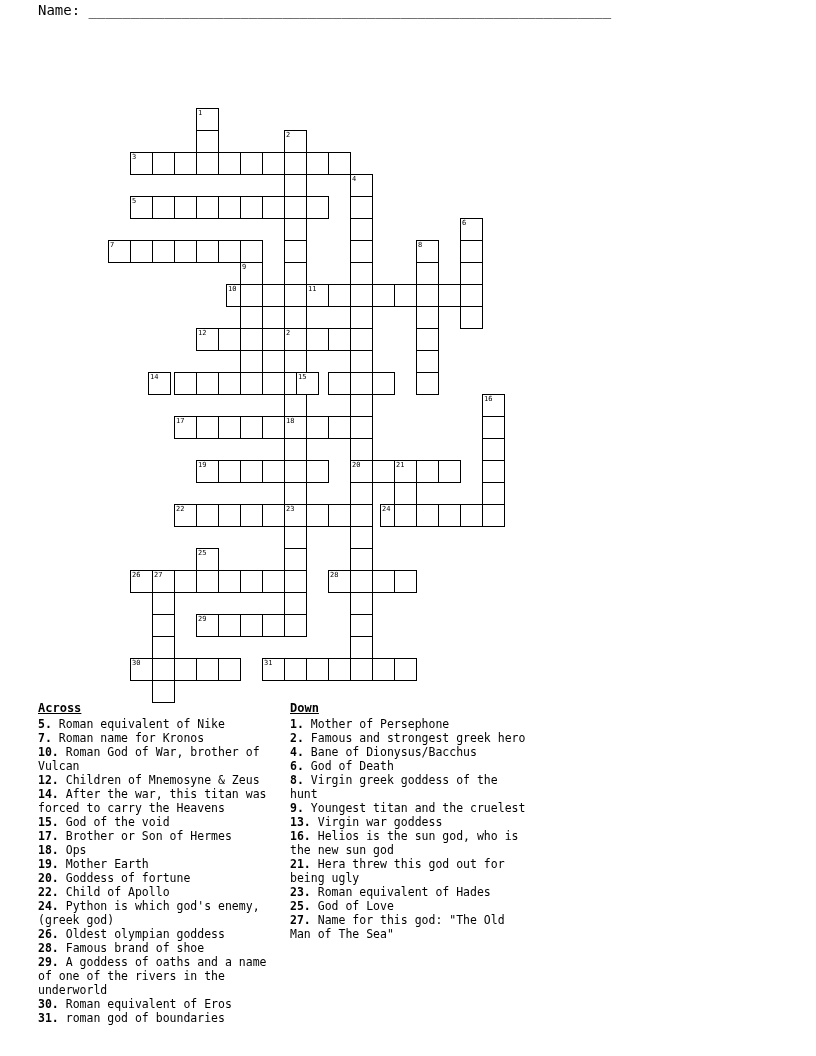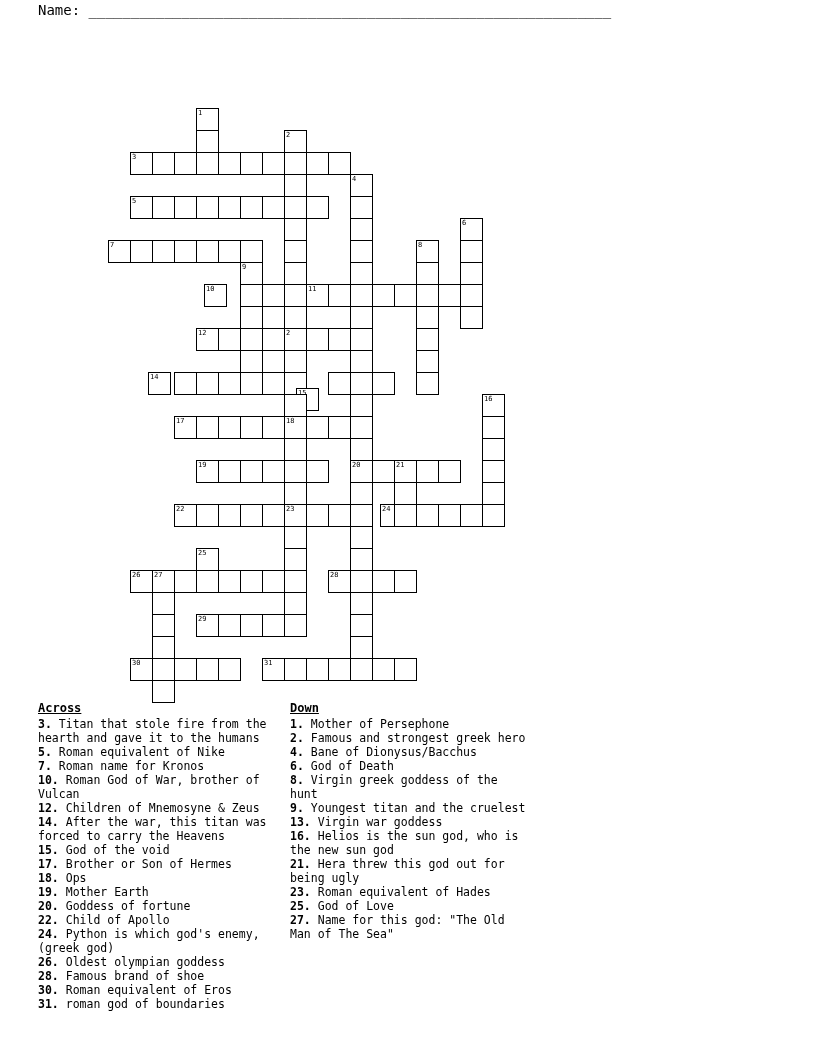--- a/index.html
+++ b/index.html
@@ -166,21 +166,21 @@
         <span class="num">8</span>
       </div>
       <div class="cell" style="left: 352px; top: 132px;"></div>
       <div class="cell" style="left: 132px; top: 154px;">
         <span class="num">9</span>
       </div>
       <div class="cell" style="left: 176px; top: 154px;"></div>
       <div class="cell" style="left: 242px; top: 154px;"></div>
       <div class="cell" style="left: 308px; top: 154px;"></div>
       <div class="cell" style="left: 352px; top: 154px;"></div>
-      <div class="cell" style="left: 96px; top: 176px;">
+      <div class="cell" style="left: 118px; top: 176px;">
         <span class="num">10</span>
       </div>
       <div class="cell" style="left: 132px; top: 176px;"></div>
       <div class="cell" style="left: 154px; top: 176px;"></div>
       <div class="cell" style="left: 176px; top: 176px;"></div>
       <div class="cell" style="left: 198px; top: 176px;">
         <span class="num">11</span>
       </div>
       <div class="cell" style="left: 220px; top: 176px;"></div>
       <div class="cell" style="left: 242px; top: 176px;"></div>
@@ -213,21 +213,21 @@
       <div class="cell" style="left: 308px; top: 242px;"></div>
       <div class="cell" style="left: 40px; top: 264px;">
         <span class="num">14</span>
       </div>
       <div class="cell" style="left: 66px; top: 264px;"></div>
       <div class="cell" style="left: 88px; top: 264px;"></div>
       <div class="cell" style="left: 110px; top: 264px;"></div>
       <div class="cell" style="left: 132px; top: 264px;"></div>
       <div class="cell" style="left: 154px; top: 264px;"></div>
       <div class="cell" style="left: 176px; top: 264px;"></div>
-      <div class="cell" style="left: 188px; top: 264px; margin-top: 16px;">
+      <div class="cell" style="left: 188px; top: 264px;">
         <span class="num">15</span>
       </div>
       <div class="cell" style="left: 220px; top: 264px;"></div>
       <div class="cell" style="left: 242px; top: 264px;"></div>
       <div class="cell" style="left: 264px; top: 264px;"></div>
       <div class="cell" style="left: 308px; top: 264px;"></div>
       <div class="cell" style="left: 176px; top: 286px;"></div>
       <div class="cell" style="left: 242px; top: 286px;"></div>
       <div class="cell" style="left: 374px; top: 286px;">
         <span class="num">16</span>
@@ -345,35 +345,35 @@
       <div class="cell" style="left: 198px; top: 550px;"></div>
       <div class="cell" style="left: 220px; top: 550px;"></div>
       <div class="cell" style="left: 242px; top: 550px;"></div>
       <div class="cell" style="left: 264px; top: 550px;"></div>
       <div class="cell" style="left: 286px; top: 550px;"></div>
       <div class="cell" style="left: 44px; top: 572px;"></div>
     </div>
 
   <div id="clues">
       <div class="clue-head">Across</div>
-      <div class="clue"><b>3.</b><span> Titan that stole fire from the hearth and gave it to the humans</span></div>
       <div class="clue"><b>5.</b><span> Roman equivalent of Nike</span></div>
       <div class="clue"><b>7.</b><span> Roman name for Kronos</span></div>
       <div class="clue"><b>10.</b><span> Roman God of War, brother of Vulcan</span></div>
       <div class="clue"><b>12.</b><span> Children of Mnemosyne &amp; Zeus</span></div>
       <div class="clue"><b>14.</b><span> After the war, this titan was forced to carry the Heavens</span></div>
       <div class="clue"><b>15.</b><span> God of the void</span></div>
       <div class="clue"><b>17.</b><span> Brother or Son of Hermes</span></div>
       <div class="clue"><b>18.</b><span> Ops</span></div>
       <div class="clue"><b>19.</b><span> Mother Earth</span></div>
       <div class="clue"><b>20.</b><span> Goddess of fortune</span></div>
       <div class="clue"><b>22.</b><span> Child of Apollo</span></div>
       <div class="clue"><b>24.</b><span> Python is which god's enemy, (greek god)</span></div>
       <div class="clue"><b>26.</b><span> Oldest olympian goddess</span></div>
       <div class="clue"><b>28.</b><span> Famous brand of shoe</span></div>
+      <div class="clue"><b>29.</b><span> A goddess of oaths and a name of one of the rivers in the underworld</span></div>
       <div class="clue"><b>30.</b><span> Roman equivalent of Eros</span></div>
       <div class="clue"><b>31.</b><span> roman god of boundaries</span></div>
       <div class="clue-head">Down</div>
       <div class="clue"><b>1.</b><span> Mother of Persephone</span></div>
       <div class="clue"><b>2.</b><span> Famous and strongest greek hero</span></div>
       <div class="clue"><b>4.</b><span> Bane of Dionysus/Bacchus</span></div>
       <div class="clue"><b>6.</b><span> God of Death</span></div>
       <div class="clue"><b>8.</b><span> Virgin greek goddess of the hunt</span></div>
       <div class="clue"><b>9.</b><span> Youngest titan and the cruelest</span></div>
       <div class="clue"><b>13.</b><span> Virgin war goddess</span></div>

